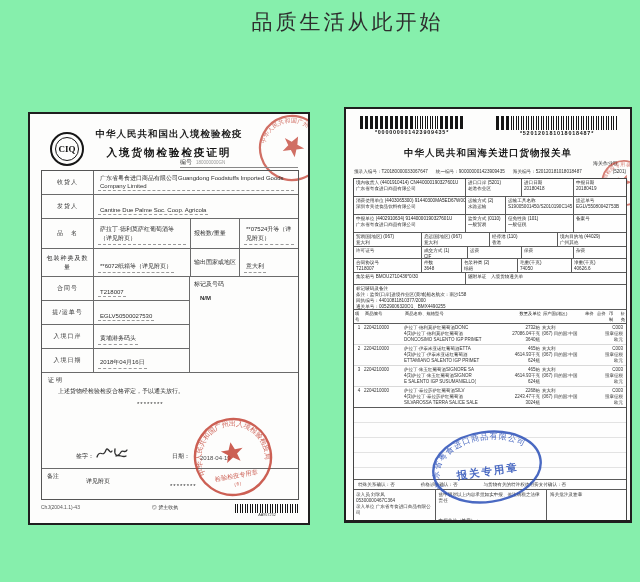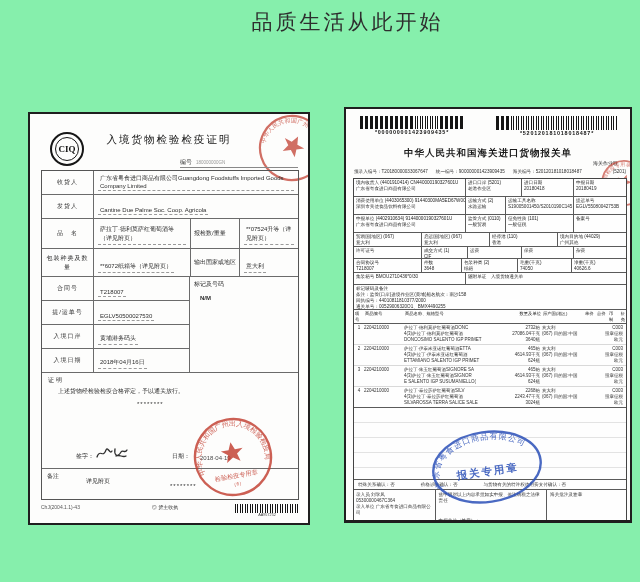--- a/index.html
+++ b/index.html
@@ -11,21 +11,21 @@
   .doc-ciq { left:28px; top:112px; width:282px; height:413px; }
   .doc-customs { left:344px; top:107px; width:288px; height:416px; border-bottom-width:3px; }
 
   
   .ciq-head { position:absolute; top:14px; left:0; width:100%; }
   .ciq-logo { position:absolute; left:20px; top:4px; width:34px; height:34px; border:2.5px solid #161616; border-radius:50%;
     display:flex; align-items:center; justify-content:center; }
   .ciq-logo-inner { width:24px; height:24px; border:1.5px solid #161616; border-radius:50%;
     display:flex; align-items:center; justify-content:center; font-family:"Liberation Serif",serif; font-weight:bold; font-size:9px; color:#111; }
   .ciq-org { text-align:center; font-size:9.5px; font-weight:bold; color:#1c1c1c; letter-spacing:1px; }
-  .ciq-title { text-align:center; font-size:10.5px; font-weight:normal; color:#141414; letter-spacing:2px; margin-top:5px; }
+  .ciq-title { text-align:center; font-size:10.5px; font-weight:bold; color:#141414; letter-spacing:2px; margin-top:5px; }
   .ciq-no { position:absolute; top:44px; left:150px; width:118px; font-size:6px; color:#333; border-bottom:1px solid #888; }
   .ciq-no-val { color:#999; font-size:4.5px; margin-left:4px; }
   .ct { position:absolute; top:56px; left:11px; width:258px; border:1px solid #555; font-size:6px; color:#2e2e2e; }
   .ct-row { display:flex; border-bottom:1px solid #6b6b6b; }
   .ct-row:last-child { border-bottom:none; }
   .ct-label { width:52px; min-width:52px; border-right:1px solid #6b6b6b; display:flex; align-items:center; justify-content:center;
     text-align:center; padding:2px; letter-spacing:1px; }
   .ct-val { flex:1; display:flex; align-items:flex-end; padding:2px 4px 3px; }
   .uv { display:inline-block; border-bottom:1px dashed #9a9a9a; padding:0 2px 1px; }
   .sub-label { width:50px; min-width:50px; border-left:1px solid #6b6b6b; border-right:1px solid #6b6b6b;
@@ -115,20 +115,21 @@
         <path id="crt1" d="M -26 9 A 27 27 0 1 1 26 9" fill="none"></path>
         <text fill="#c0392b" font-size="6"><textPath href="#crt1">中华人民共和国广州出入境检验检疫局</textPath></text>
         <path transform="translate(0,-2)" d="M0,-11 L3.2,-3.4 L11,-3.4 L4.6,1.3 L6.8,9 L0,4.4 L-6.8,9 L-4.6,1.3 L-11,-3.4 L-3.2,-3.4 Z" fill="#c0392b"></path>
       </g>
     </svg>
 
     <div class="ciq-head">
       <div class="ciq-logo">
         <span class="ciq-logo-inner">CIQ</span>
       </div>
+      <div class="ciq-org">中华人民共和国出入境检验检疫</div>
       <div class="ciq-title">入境货物检验检疫证明</div>
     </div>
     <div class="ciq-no">
       <span>编号</span><span class="ciq-no-val">180000000GN</span>
     </div>
 
     <div class="ct">
       <div class="ct-row" style="height:24px;">
         <div class="ct-label">收货人</div>
         <div class="ct-val">

